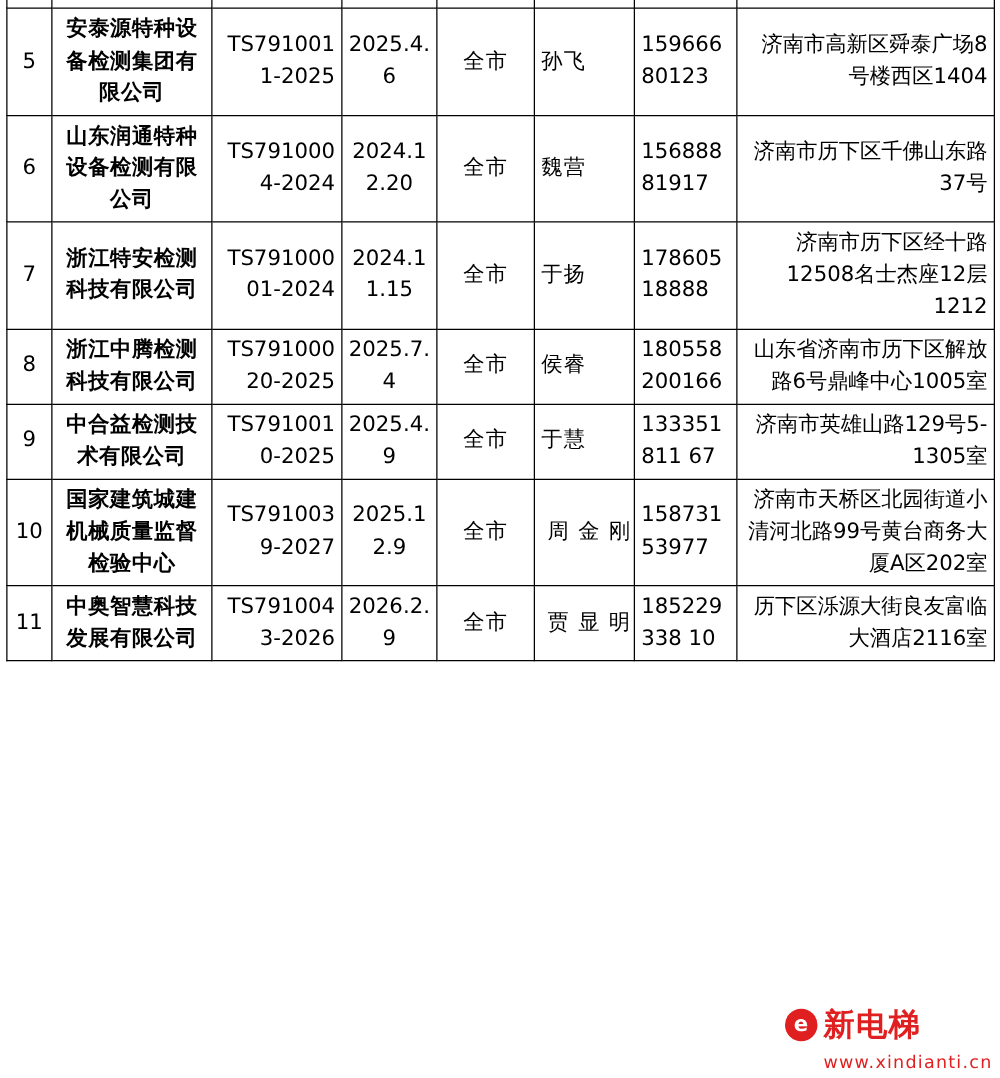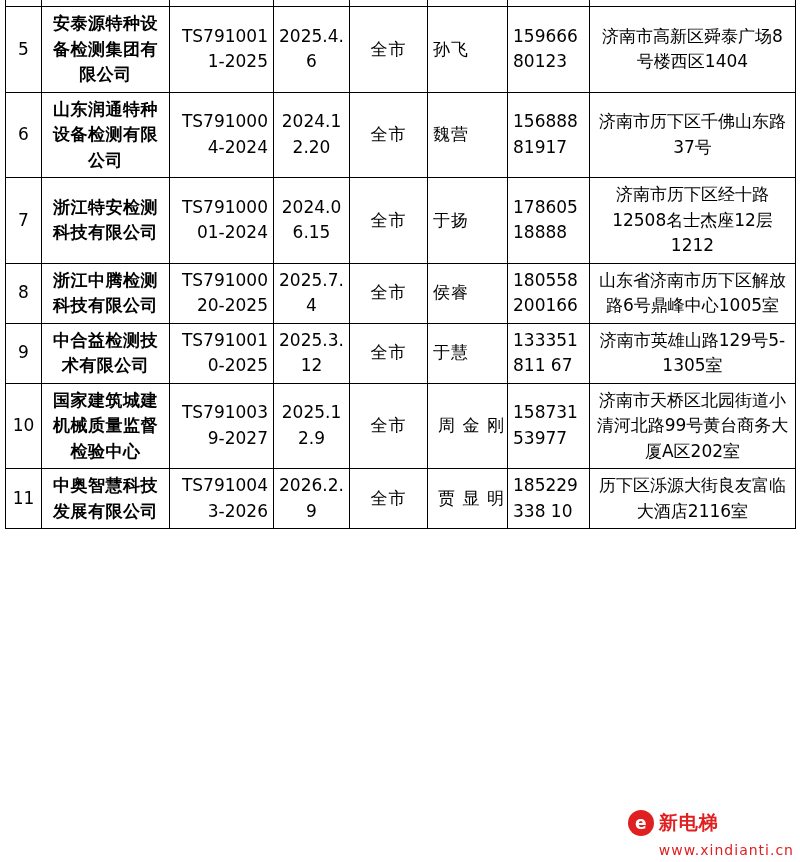--- a/index.html
+++ b/index.html
@@ -77,21 +77,21 @@
     padding-left: 10px;
     padding-right: 2px;
   }
   .cell-phone {
     text-align: left;
   }
   .cell-phone.ralign {
     text-align: left;
   }
   .cell-addr {
-    text-align: center;
+    text-align: right;
     margin-left: 39px;
   }
   
   tr.partial-top td {
     border-top: none;
     height: 6px;
     padding: 0;
   }
 
   
@@ -115,21 +115,21 @@
     background: #e02020;
     color: #ffffff;
     font-size: 17px;
     line-height: 26px;
     text-align: center;
     font-weight: bold;
     margin-right: 5px;
     font-family: "DejaVu Sans", "Liberation Sans", sans-serif;
   }
   .wm-title {
-    font-size: 19px;
+    font-size: 25px;
     font-weight: bold;
     color: #e02020;
     letter-spacing: 1px;
     font-family: "DejaVu Sans", "Liberation Sans", sans-serif;
   }
   .wm-url {
     font-size: 14px;
     color: #e02020;
     letter-spacing: 1px;
     margin-left: 31px;
@@ -184,21 +184,21 @@
         <td class="cell-area">全市</td>
         <td class="cell-person">魏营</td>
         <td class="cell-phone">15688881917</td>
         <td class="cell-addr">济南市历下区千佛山东路37号</td>
       </tr>
 
       <tr>
         <td class="cell-idx">7</td>
         <td class="cell-name">浙江特安检测科技有限公司</td>
         <td class="cell-cert">TS791000 01-2024</td>
-        <td class="cell-date">2024.06.15</td>
+        <td class="cell-date">2024.11.15</td>
         <td class="cell-area">全市</td>
         <td class="cell-person">于扬</td>
         <td class="cell-phone">17860518888</td>
         <td class="cell-addr">济南市历下区经十路12508名士杰座12层1212</td>
       </tr>
 
       <tr>
         <td class="cell-idx">8</td>
         <td class="cell-name">浙江中腾检测科技有限公司</td>
         <td class="cell-cert">TS791000 20-2025</td>
@@ -206,21 +206,21 @@
         <td class="cell-area">全市</td>
         <td class="cell-person">侯睿</td>
         <td class="cell-phone">180558200166</td>
         <td class="cell-addr">山东省济南市历下区解放路6号鼎峰中心1005室</td>
       </tr>
 
       <tr>
         <td class="cell-idx">9</td>
         <td class="cell-name">中合益检测技术有限公司</td>
         <td class="cell-cert">TS7910010-2025</td>
-        <td class="cell-date">2025.3.12</td>
+        <td class="cell-date">2025.4.9</td>
         <td class="cell-area">全市</td>
         <td class="cell-person">于慧</td>
         <td class="cell-phone">133351811 67</td>
         <td class="cell-addr">济南市英雄山路129号5-1305室</td>
       </tr>
 
       <tr>
         <td class="cell-idx">10</td>
         <td class="cell-name">国家建筑城建机械质量监督检验中心</td>
         <td class="cell-cert">TS7910039-2027</td>

